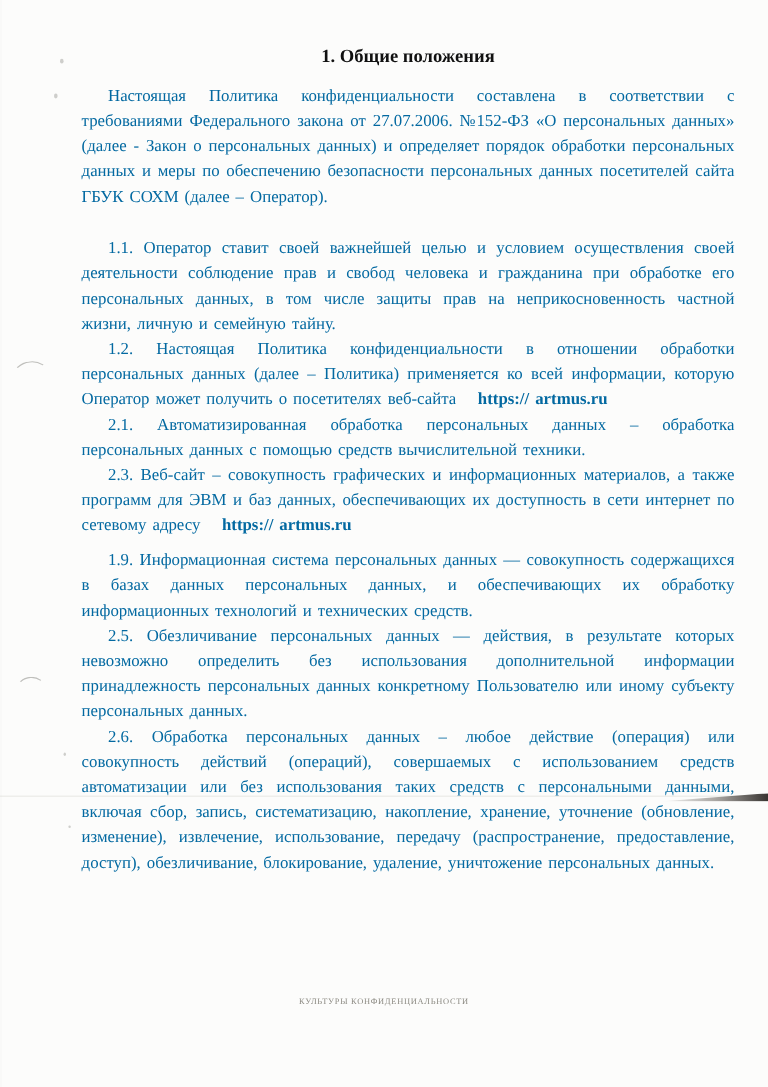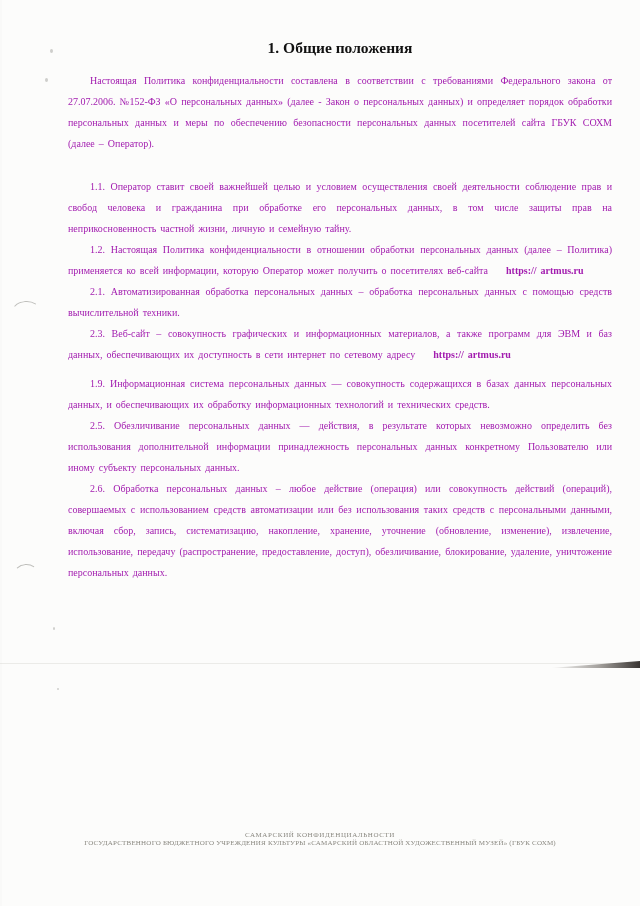--- a/index.html
+++ b/index.html
@@ -25,26 +25,26 @@
   }
   h1.doc-heading, h2.doc-heading {
     font-size: 15.5px;
     font-weight: bold;
     text-align: center;
     color: #111;
     line-height: 20px;
   }
   h2.doc-heading { margin-top: 9px; margin-bottom: 11px; }
   p.para {
-    font-size: 10px;
+    font-size: 14px;
     line-height: 21px;
     text-align: justify;
     text-indent: 22px;
     word-spacing: 1.5px;
-    color: #a21caf;
+    color: #0369a1;
   }
   p.gap-12 { margin-top: 12px; }
   p.gap-6  { margin-top: 22px; }
   p.gap-8  { margin-top: 8px; }
   .site-link { font-weight: bold; margin-left: 18px; white-space: nowrap; }
   .footer {
     position: absolute;
     left: 0;
     top: 831px;
     width: 640px;
@@ -120,20 +120,19 @@
 
     <p class="para gap-8">1.9. Информационная система персональных данных — совокупность содержащихся в базах данных персональных данных, и обеспечивающих их обработку информационных технологий и технических средств.</p>
 
     <p class="para">2.5. Обезличивание персональных данных — действия, в результате которых невозможно определить без использования дополнительной информации принадлежность персональных данных конкретному Пользователю или иному субъекту персональных данных.</p>
 
     <p class="para">2.6. Обработка персональных данных – любое действие (операция) или совокупность действий (операций), совершаемых с использованием средств автоматизации или без использования таких средств с персональными данными, включая сбор, запись, систематизацию, накопление, хранение, уточнение (обновление, изменение), извлечение, использование, передачу (распространение, предоставление, доступ), обезличивание, блокирование, удаление, уничтожение персональных данных.</p>
 
   </div>
 
   <div class="footer">
-    <div class="footer-line1">САМАРСКИЙ  КОНФИДЕНЦИАЛЬНОСТИ</div>
-    <div class="footer-line2">ГОСУДАРСТВЕННОГО БЮДЖЕТНОГО УЧРЕЖДЕНИЯ КУЛЬТУРЫ  «САМАРСКИЙ ОБЛАСТНОЙ ХУДОЖЕСТВЕННЫЙ МУЗЕЙ»  (ГБУК СОХМ)</div>
+    <div class="footer-line1">КУЛЬТУРЫ  КОНФИДЕНЦИАЛЬНОСТИ</div>
   </div>
 
   <div class="bottom-scan-line"></div>
   <div class="corner-shadow"></div>
 
 </div>
 
 </body></html>

